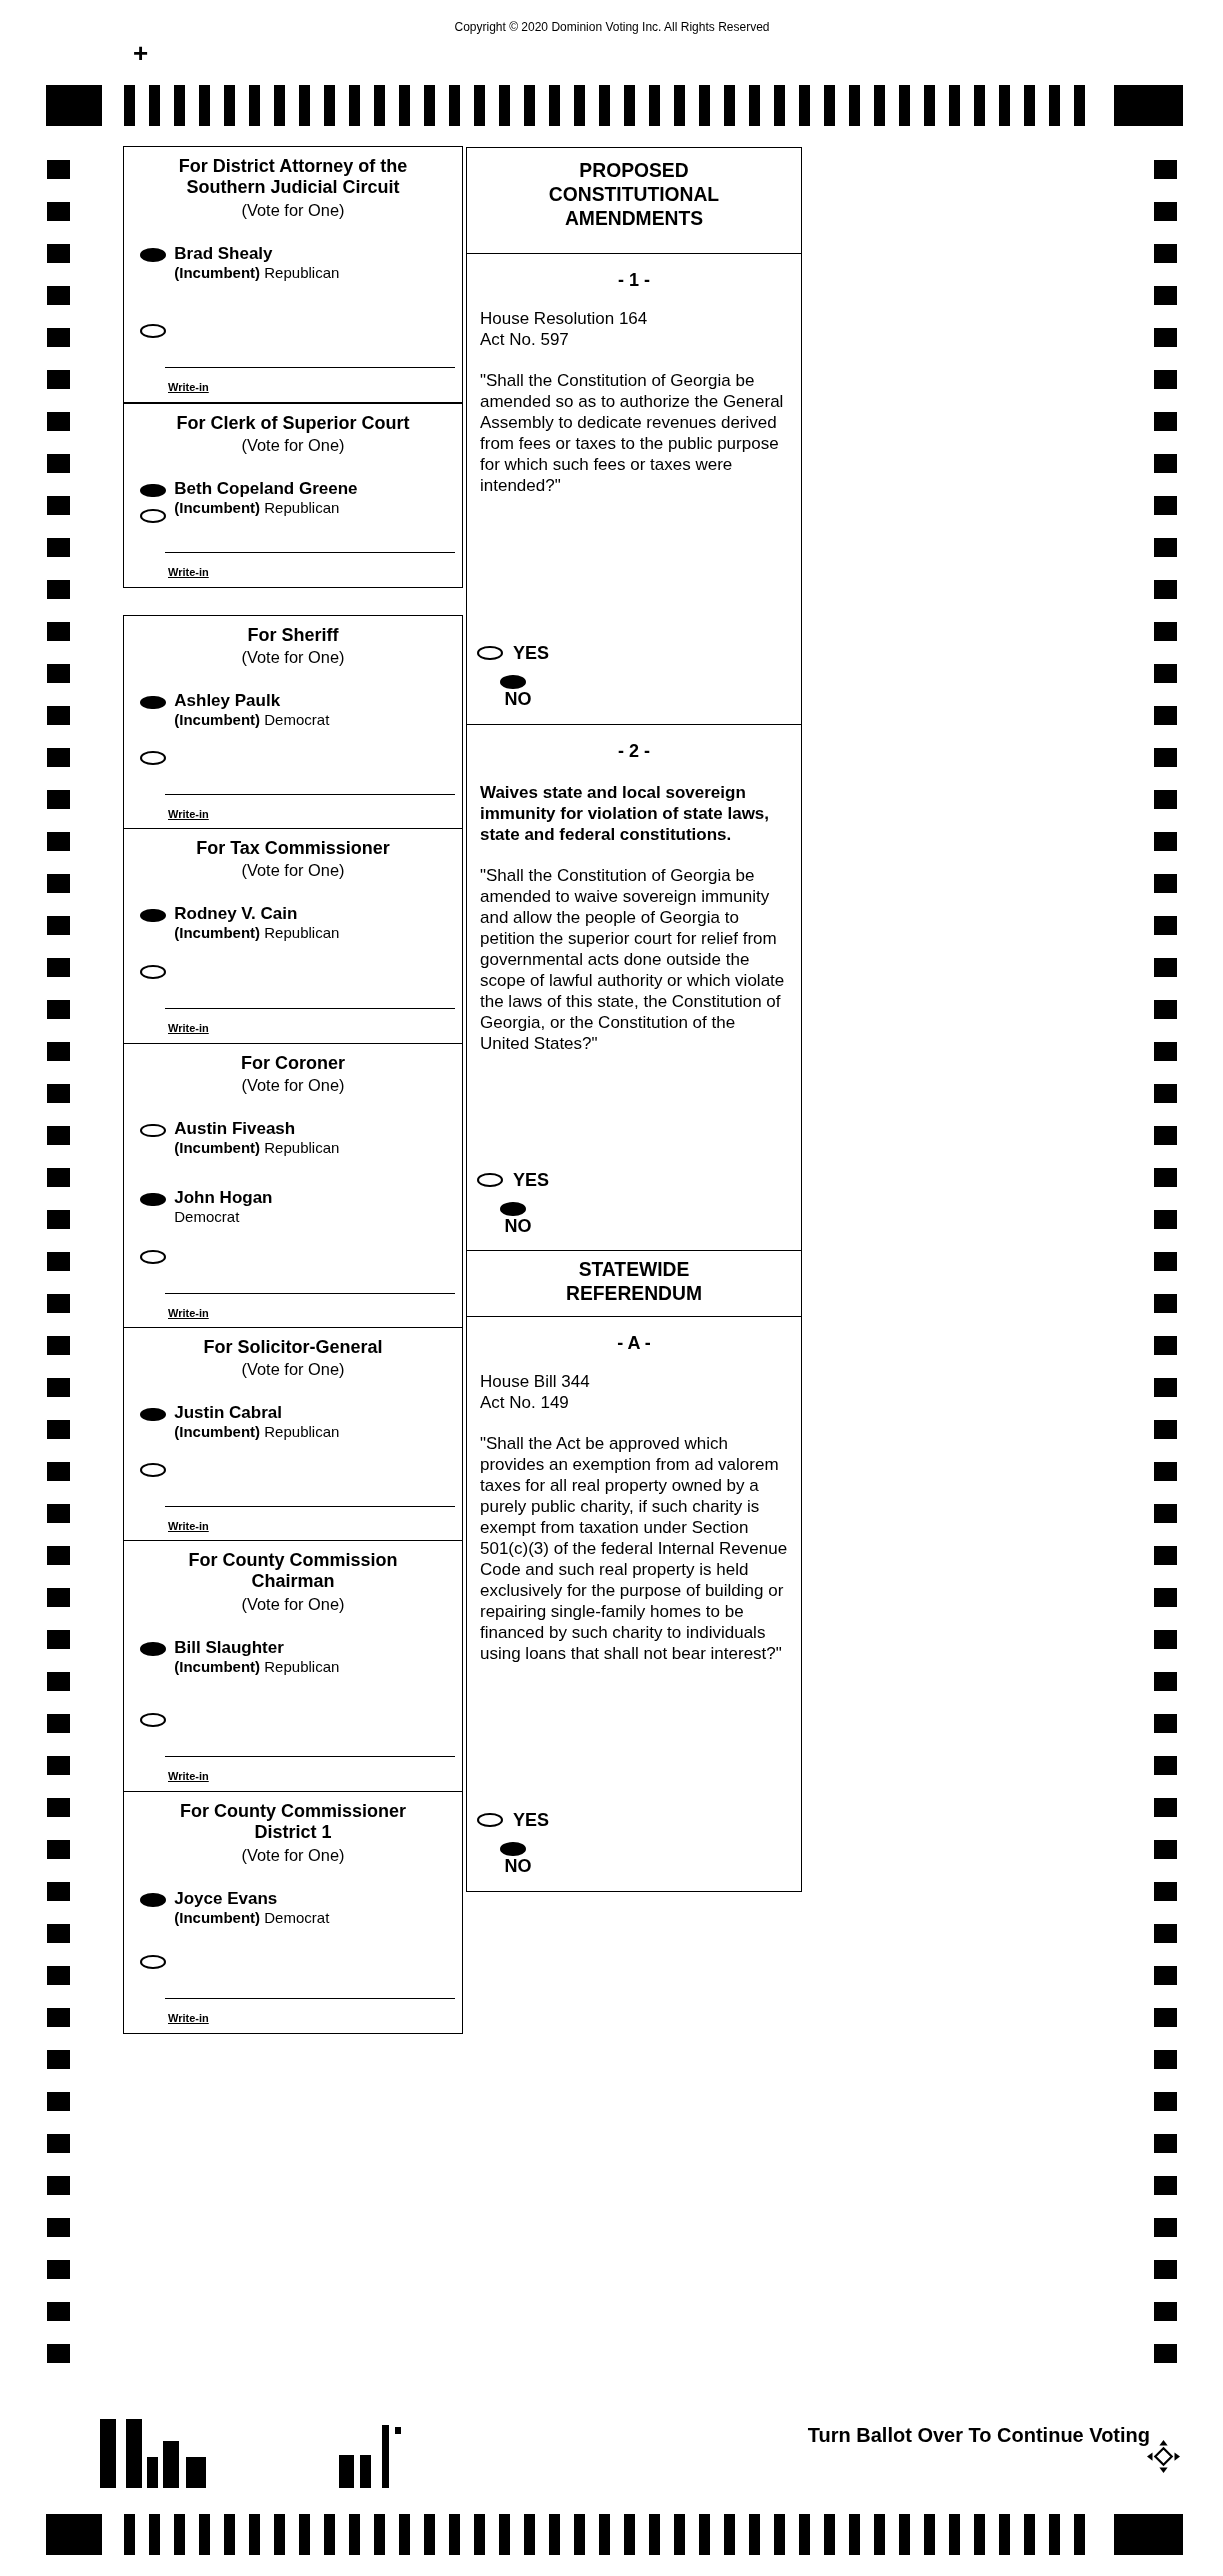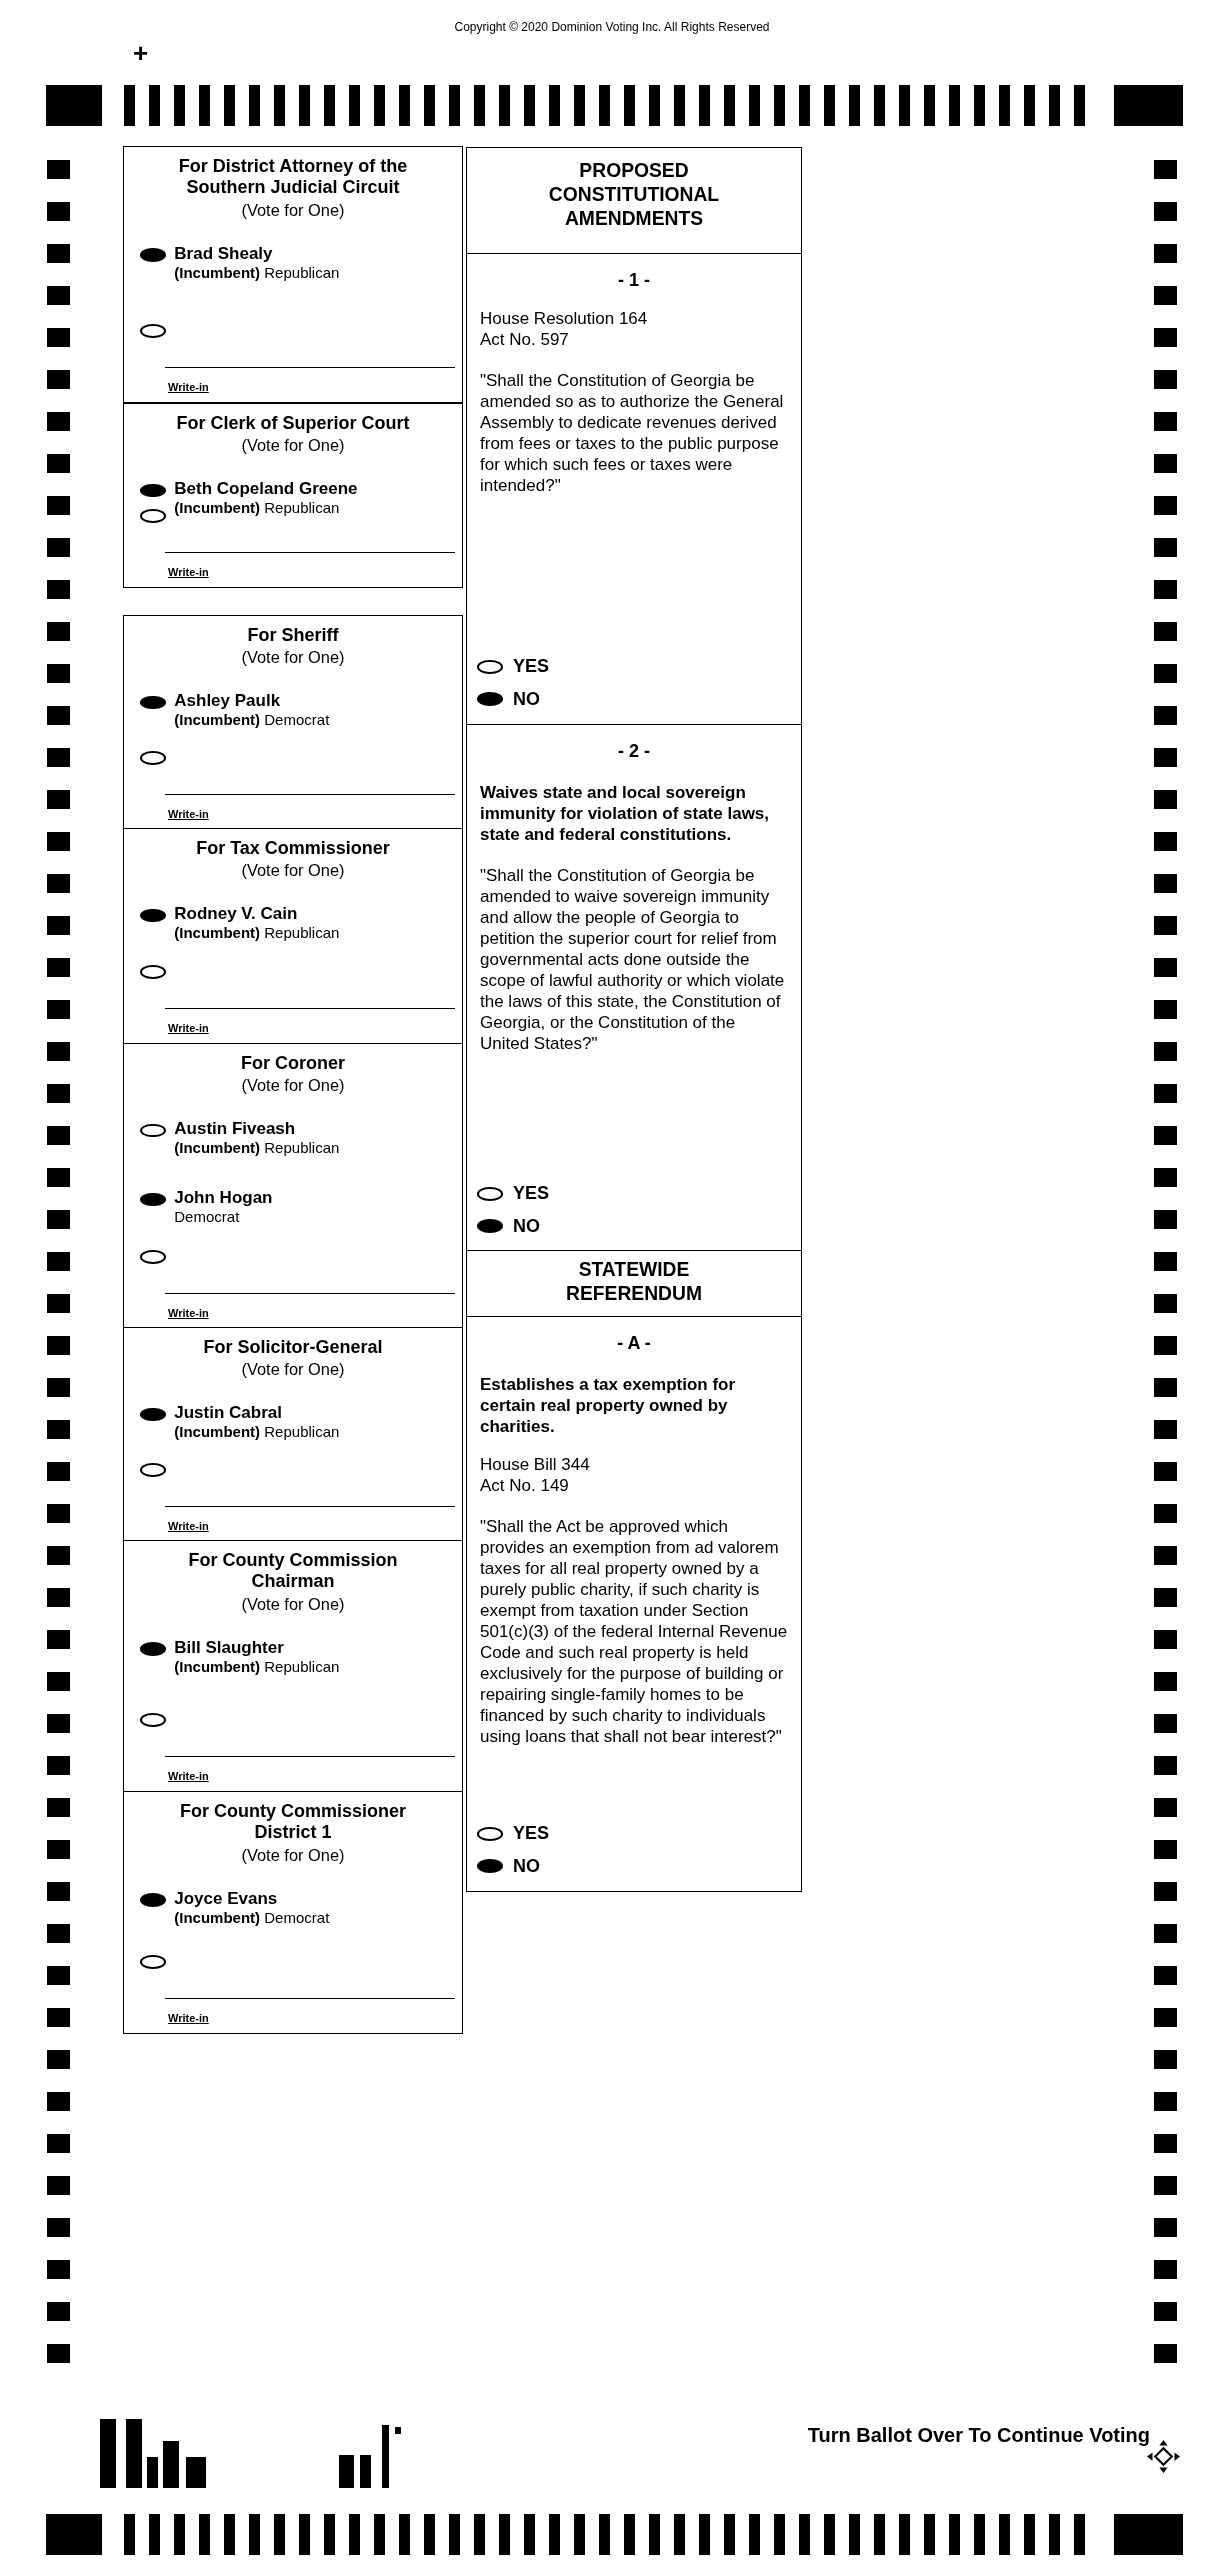--- a/index.html
+++ b/index.html
@@ -52,21 +52,21 @@
 
   
   .mbox { position:absolute; left:466px; width:336px; border:1.4px solid #000; background:#fff; padding:0 13px; }
   .mhead { text-align:center; font-weight:bold; font-size:19.3px; line-height:23.6px; padding-top:11.4px; }
   .mnum  { text-align:center; font-weight:bold; font-size:18px; margin-top:15.7px; }
   .msum  { font-weight:bold; font-size:17px; line-height:21px; margin-top:20px; }
   .msrc  { font-size:17px; line-height:21px; margin-top:17px; }
   .mq    { font-size:17px; line-height:21px; margin-top:20px; }
   .opts  { position:absolute; left:10px; bottom:14.3px; }
   .opt   { display:flex; align-items:center; }
-  .opt + .opt { margin-top:11.4px; }
+  .opt + .opt { margin-top:11.4px;flex-direction:column; }
   .opt-label { font-weight:bold; font-size:18px; margin-left:10px; }
 
   
   .footer-text { position:absolute; left:778px; top:2424px; width:372px; text-align:right;
                  font-weight:bold; font-size:20px; }
   .code-marks { position:absolute; left:100px; top:2414px; width:336px; height:74px; }
   .code-marks .bar { position:absolute; bottom:0; background:#000; }
   .crosshair { position:absolute; left:1147px; top:2440px; width:33px; height:33px; }
 </style>
 </head>
@@ -275,21 +275,20 @@
 
 <section class="mbox" style="top:1250px;height:67px;">
   <div class="mhead" style="padding-top:7.2px;">
     <div>STATEWIDE</div>
     <div>REFERENDUM</div>
   </div>
 </section>
 
 <section class="mbox" style="top:1316px;height:576px;">
   <div class="mnum">- A -</div>
-  <div class="msum">Establishes a tax exemption for certain real property owned by charities.</div>
   <div class="msrc">
     <div>House Bill 344</div>
     <div>Act No. 149</div>
   </div>
   <div class="mq">"Shall the Act be approved which provides an exemption from ad valorem taxes for all real property owned by a purely public charity, if such charity is exempt from taxation under Section 501(c)(3) of the federal Internal Revenue Code and such real property is held exclusively for the purpose of building or repairing single-family homes to be financed by such charity to individuals using loans that shall not bear interest?"</div>
   <div class="opts">
     <div class="opt">
       <span class="oval"></span>
       <span class="opt-label">YES</span>
     </div>

